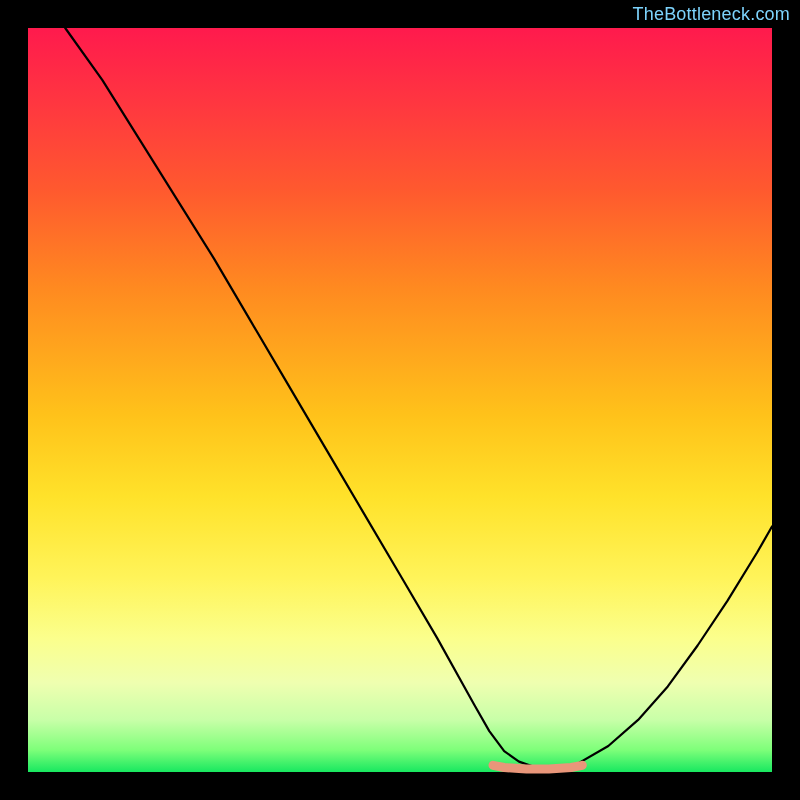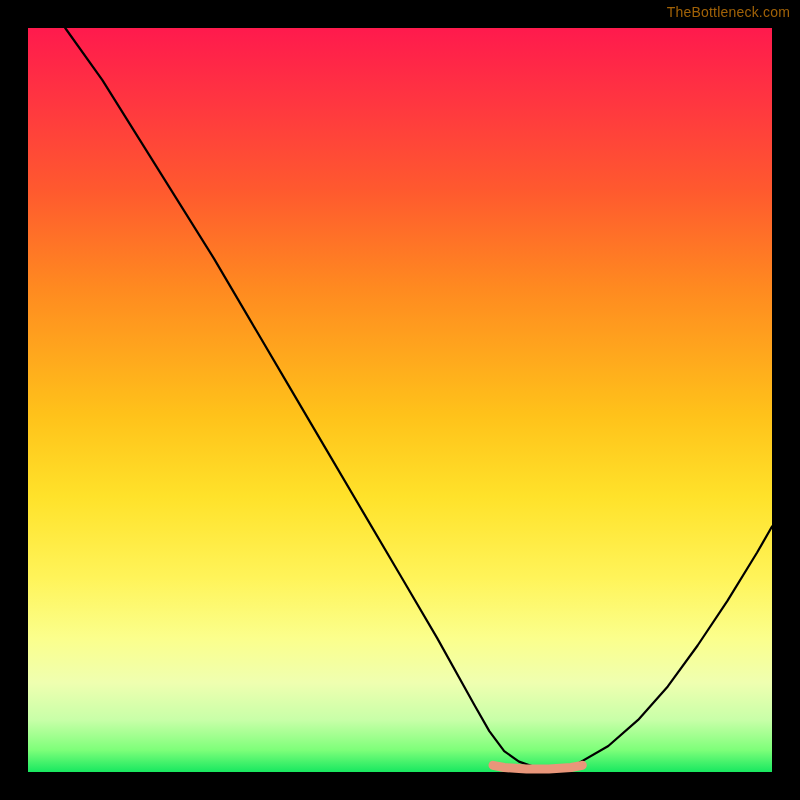--- a/index.html
+++ b/index.html
@@ -38,22 +38,22 @@
       #efffb0 88%,
       #c8ffa8 93%,
       #7fff7a 97%,
       #18e860 100%
     );
   }
   .watermark {
     position: absolute;
     top: 4px;
     right: 10px;
-    color: #a16207;
-    font-size: 14px;
+    color: #7dd3fc;
+    font-size: 18px;
     letter-spacing: 0.2px;
     user-select: none;
   }
   svg.curve {
     position: absolute;
     top: 0;
     left: 0;
     width: 744px;
     height: 744px;
     overflow: visible;

